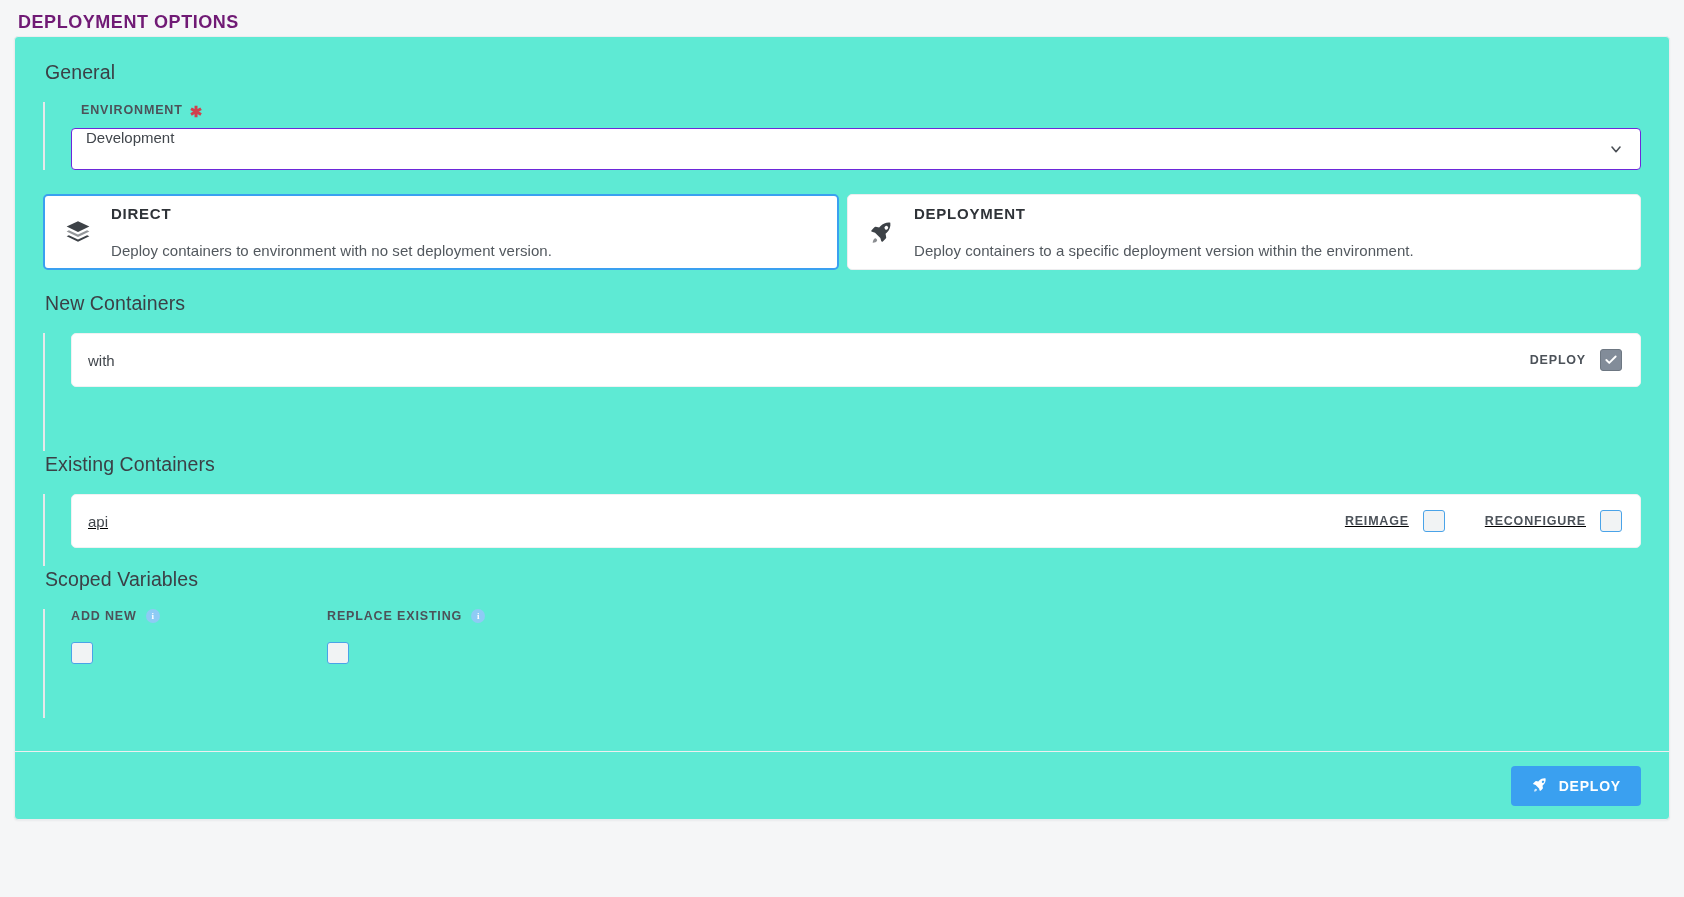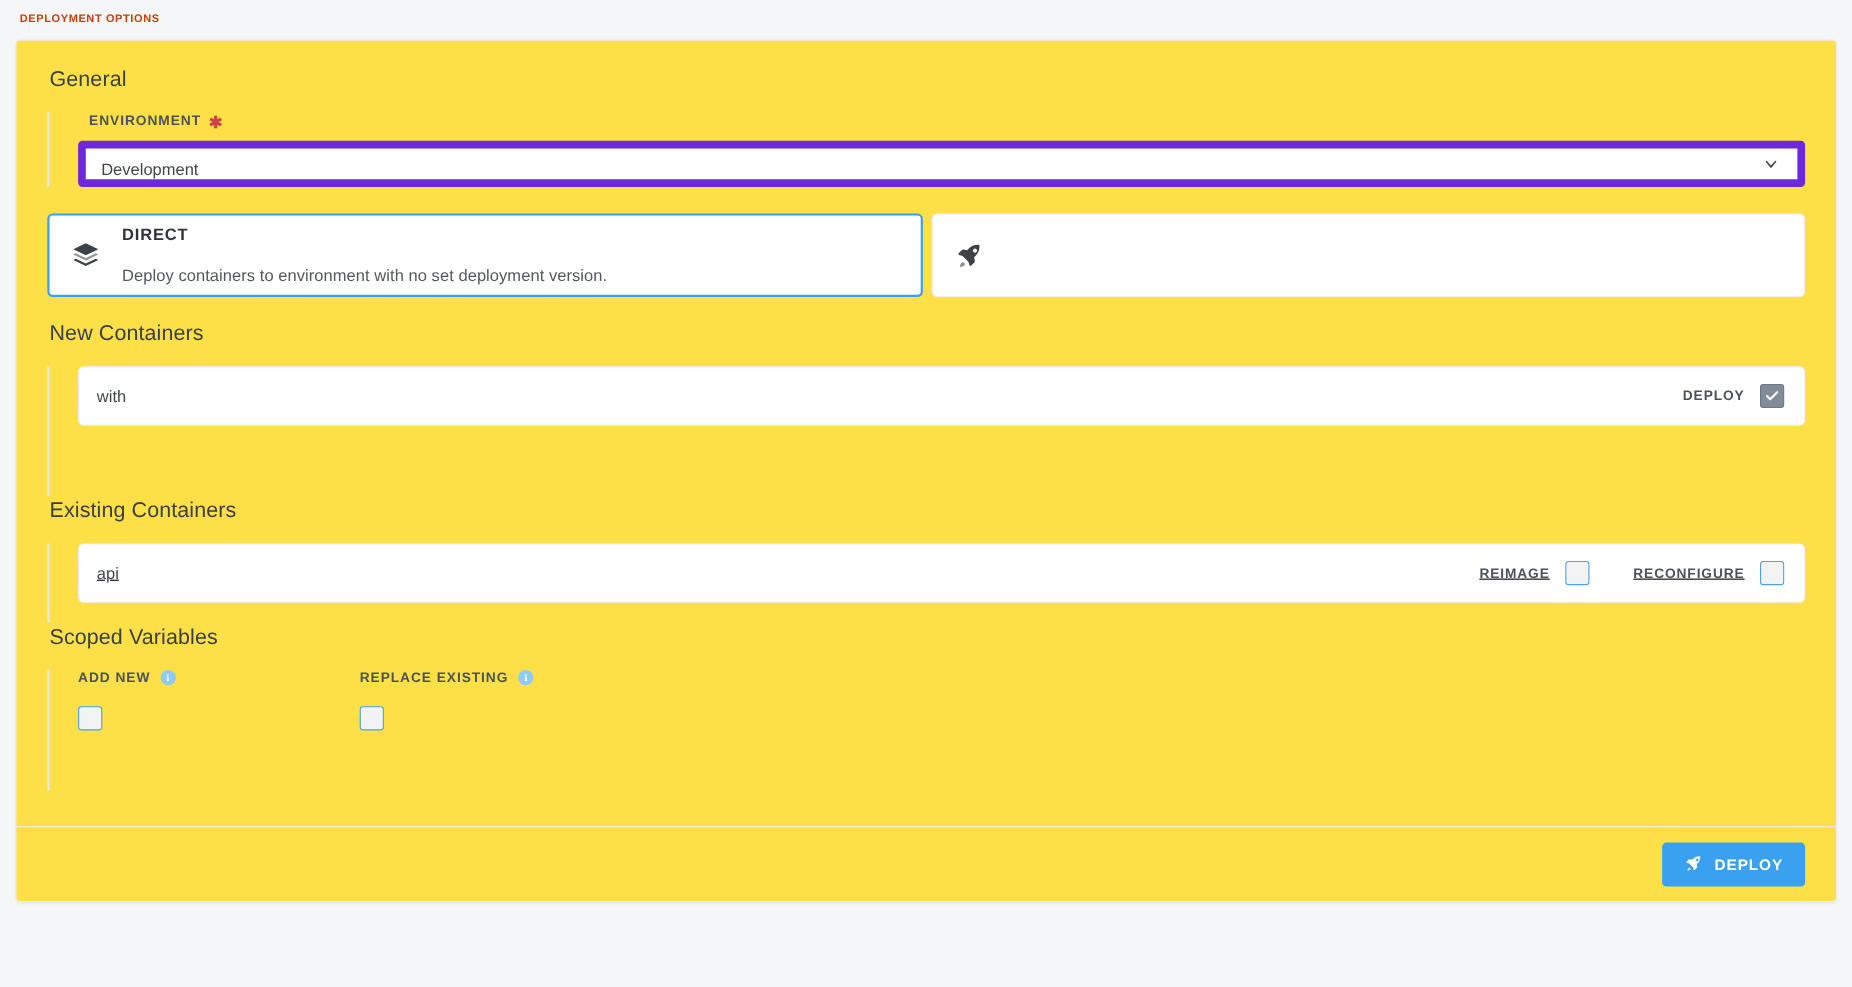--- a/index.html
+++ b/index.html
@@ -17,33 +17,33 @@
     width: 1684px;
     height: 897px;
     background: #f5f6f7;
     padding: 0;
     position: relative;
     overflow: hidden;
   }
 
   .page-header {
     padding: 12px 0 10px 18px;
-    font-size: 10px;
+    font-size: 18px;
     font-weight: 700;
     letter-spacing: 0.55px;
-    color: #c2410c;
+    color: #701a75;
   }
 
   .card {
     position: absolute;
     left: 14px;
     top: 36px;
     width: 1656px;
     height: 784px;
-    background: #fde047;
+    background: #5eead4;
     border: 1px solid #ececee;
     border-radius: 4px;
     box-shadow: 0 1px 2px rgba(20,25,30,0.05);
   }
 
   .card-body {
     padding: 22px 28px 0 28px;
   }
 
   .section-title {
@@ -78,25 +78,25 @@
     color: #d0414e;
     font-size: 15px;
     line-height: 1;
     position: relative;
     top: 2px;
   }
 
   .select-wrap {
     position: relative;
     height: 42px;
-    border: 7px solid #6d28d9;
+    border: 1px solid #6d28d9;
     border-radius: 4px;
     background: #fff;
     display: flex;
-    align-items: flex-end;
+    align-items: flex-start;
     padding: 0 14px;
   }
 
   .select-value {
     font-size: 15px;
     color: #41464c;
   }
 
   .chevron {
     position: absolute;
@@ -324,20 +324,24 @@
             <span class="mode-desc">Deploy containers to environment with no set deployment version.</span>
           </span>
         </div>
 
         <div class="mode-card">
           <span class="mode-icon">
             <svg viewBox="0 0 24 24" fill="currentColor">
               <path d="M20.6 3.4c-3.3-.5-6.6.7-9 3.1l-1.3 1.3-3.1-.6a1.4 1.4 0 0 0-1.3.4L3.3 10.3c-.5.5-.3 1.3.4 1.5l2.8.8 4.9 4.9.8 2.8c.2.7 1 .9 1.5.4l2.7-2.6c.4-.4.5-.9.4-1.4l-.6-3 1.3-1.3c2.4-2.4 3.6-5.7 3.1-9zM15.8 9.4a1.7 1.7 0 1 1 2.4-2.4 1.7 1.7 0 0 1-2.4 2.4z"></path>
               <path d="M5.6 18.4c-1 1-1.3 3.6-1.3 3.6s2.6-.3 3.6-1.3a1.6 1.6 0 0 0-2.3-2.3z" opacity="0.6"></path>
             </svg>
+          </span>
+          <span class="mode-text">
+            <span class="mode-title">DEPLOYMENT</span>
+            <span class="mode-desc">Deploy containers to a specific deployment version within the environment.</span>
           </span>
         </div>
 
       </div>
 
       <div class="section-title" style="margin-top:22px;">New Containers</div>
 
       <div class="group container-block" style="padding-bottom:64px;">
         <div class="container-row">
           <span class="container-name">with</span>

